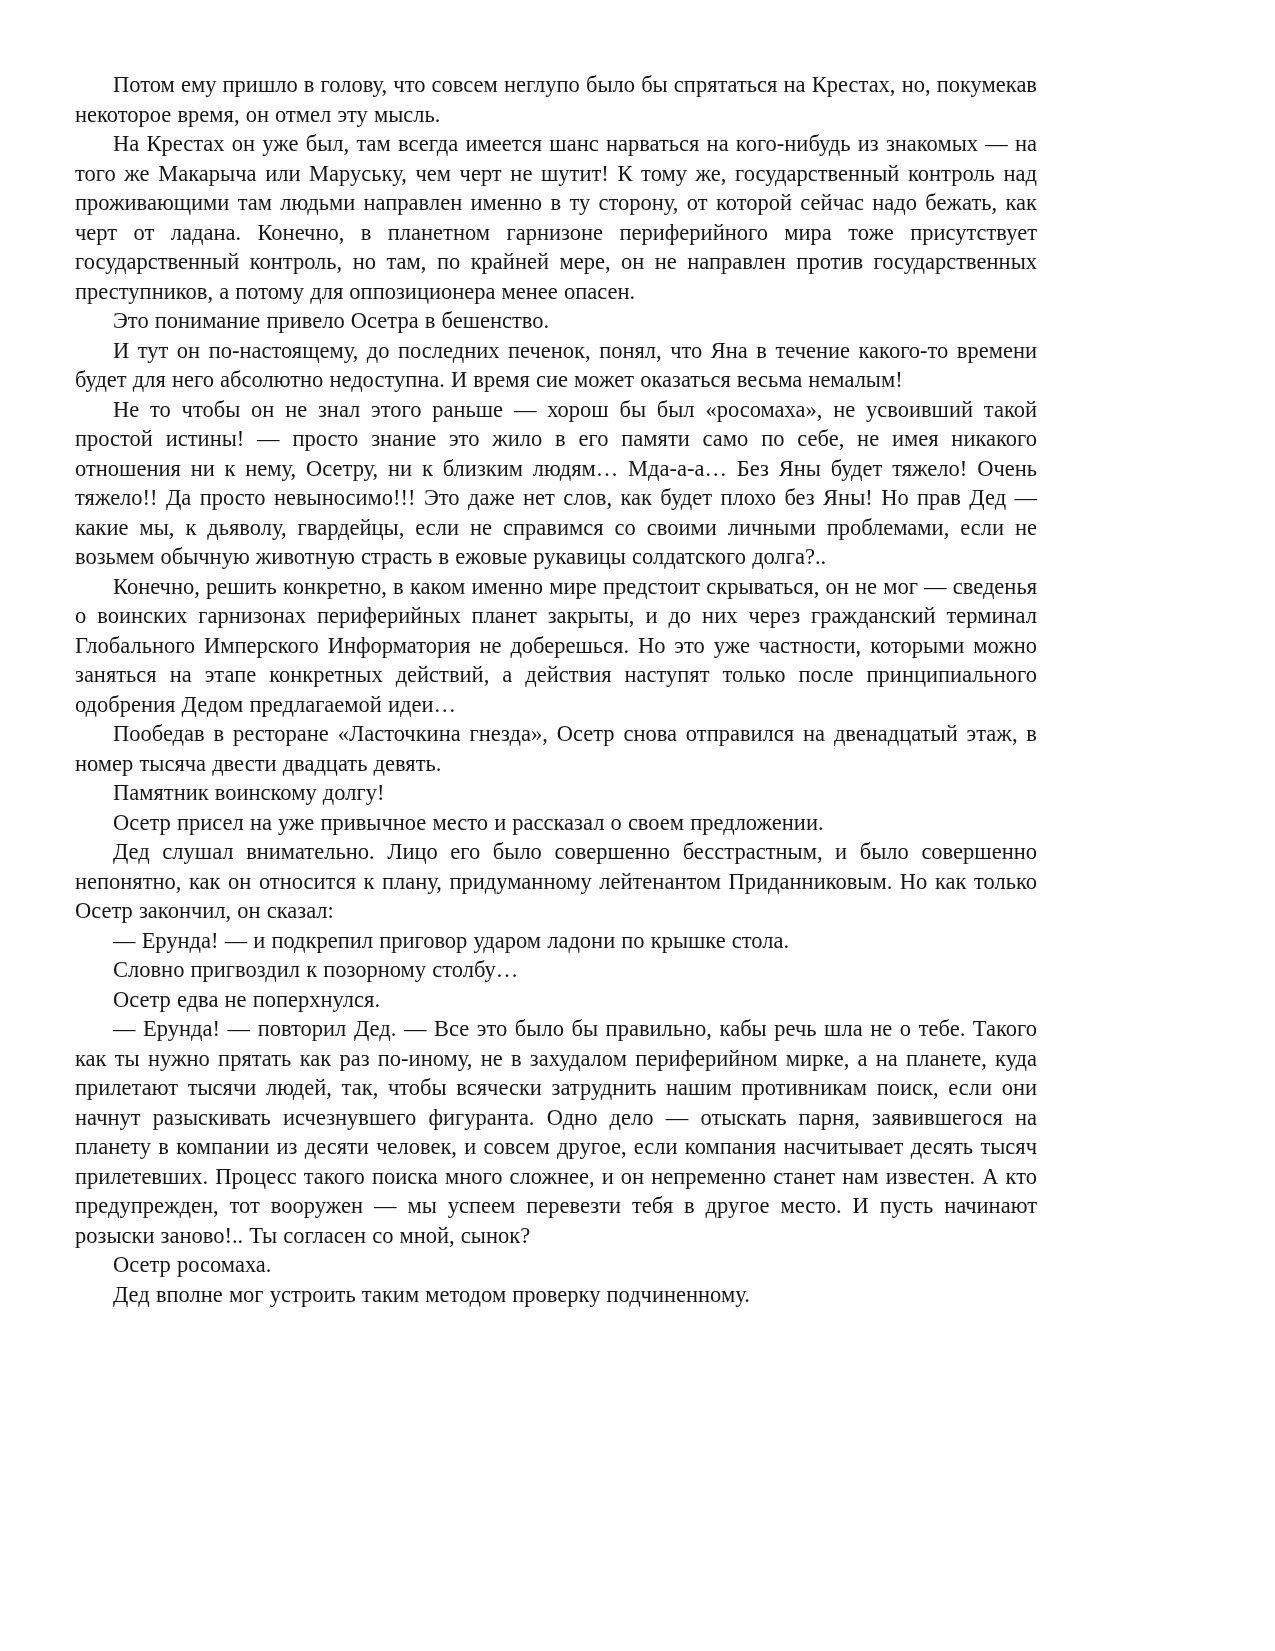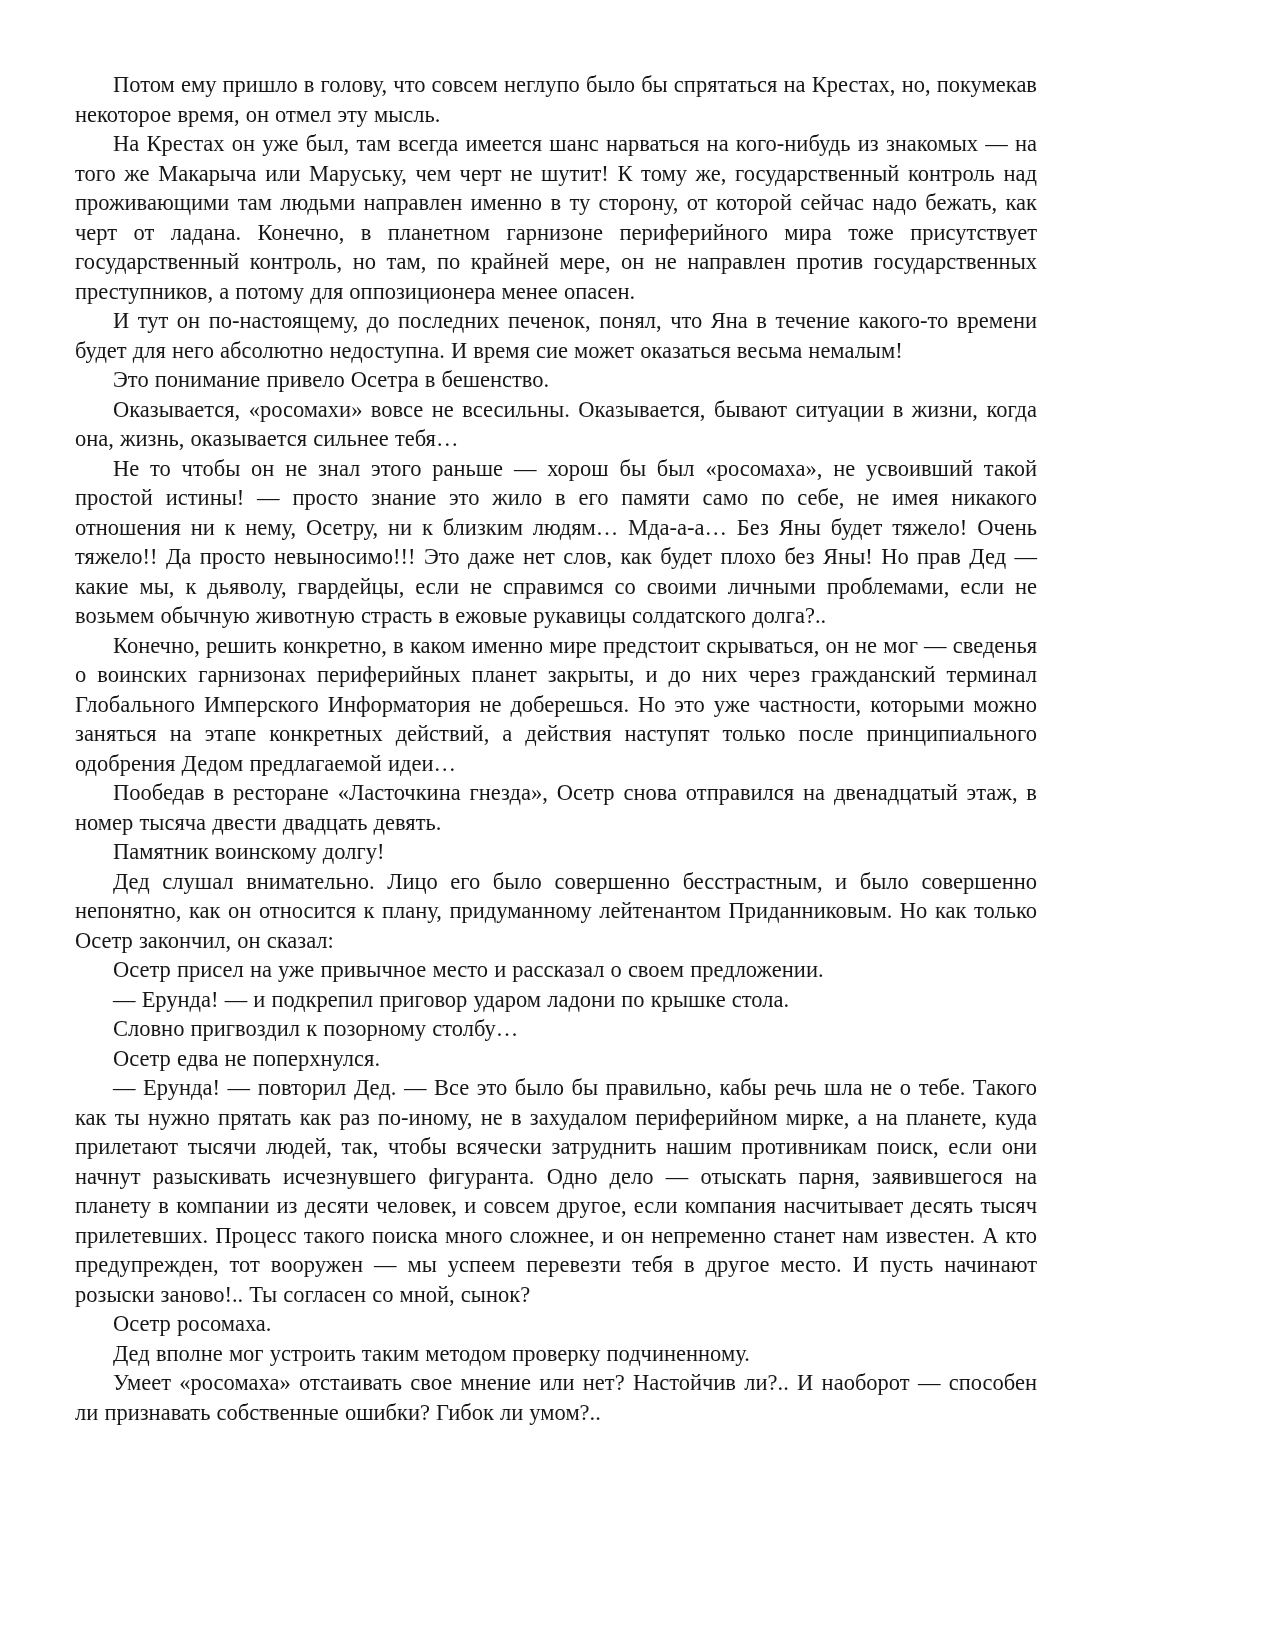--- a/index.html
+++ b/index.html
@@ -31,30 +31,28 @@
     word-spacing: 0.5px;
   }
 </style>
 </head>
 <body>
 
 <div class="page">
   <div class="text-block">
     <p>Потом ему пришло в голову, что совсем неглупо было бы спрятаться на Крестах, но, покумекав некоторое время, он отмел эту мысль.</p>
     <p>На Крестах он уже был, там всегда имеется шанс нарваться на кого-нибудь из знакомых — на того же Макарыча или Маруську, чем черт не шутит! К тому же, государственный контроль над проживающими там людьми направлен именно в ту сторону, от которой сейчас надо бежать, как черт от ладана. Конечно, в планетном гарнизоне периферийного мира тоже присутствует государственный контроль, но там, по крайней мере, он не направлен против государственных преступников, а потому для оппозиционера менее опасен.</p>
+    <p>Это понимание привело Осетра в бешенство.</p>
     <p>И тут он по-настоящему, до последних печенок, понял, что Яна в течение какого-то времени будет для него абсолютно недоступна. И время сие может оказаться весьма немалым!</p>
-    <p>Это понимание привело Осетра в бешенство.</p>
-    <p>Оказывается, «росомахи» вовсе не всесильны. Оказывается, бывают ситуации в жизни, когда она, жизнь, оказывается сильнее тебя…</p>
     <p>Не то чтобы он не знал этого раньше — хорош бы был «росомаха», не усвоивший такой простой истины! — просто знание это жило в его памяти само по себе, не имея никакого отношения ни к нему, Осетру, ни к близким людям… Мда-а-а… Без Яны будет тяжело! Очень тяжело!! Да просто невыносимо!!! Это даже нет слов, как будет плохо без Яны! Но прав Дед — какие мы, к дьяволу, гвардейцы, если не справимся со своими личными проблемами, если не возьмем обычную животную страсть в ежовые рукавицы солдатского долга?..</p>
     <p>Конечно, решить конкретно, в каком именно мире предстоит скрываться, он не мог — сведенья о воинских гарнизонах периферийных планет закрыты, и до них через гражданский терминал Глобального Имперского Информатория не доберешься. Но это уже частности, которыми можно заняться на этапе конкретных действий, а действия наступят только после принципиального одобрения Дедом предлагаемой идеи…</p>
     <p>Пообедав в ресторане «Ласточкина гнезда», Осетр снова отправился на двенадцатый этаж, в номер тысяча двести двадцать девять.</p>
     <p>Памятник воинскому долгу!</p>
+    <p>Осетр присел на уже привычное место и рассказал о своем предложении.</p>
     <p>Дед слушал внимательно. Лицо его было совершенно бесстрастным, и было совершенно непонятно, как он относится к плану, придуманному лейтенантом Приданниковым. Но как только Осетр закончил, он сказал:</p>
-    <p>Осетр присел на уже привычное место и рассказал о своем предложении.</p>
     <p>— Ерунда! — и подкрепил приговор ударом ладони по крышке стола.</p>
     <p>Словно пригвоздил к позорному столбу…</p>
     <p>Осетр едва не поперхнулся.</p>
     <p>— Ерунда! — повторил Дед. — Все это было бы правильно, кабы речь шла не о тебе. Такого как ты нужно прятать как раз по-иному, не в захудалом периферийном мирке, а на планете, куда прилетают тысячи людей, так, чтобы всячески затруднить нашим противникам поиск, если они начнут разыскивать исчезнувшего фигуранта. Одно дело — отыскать парня, заявившегося на планету в компании из десяти человек, и совсем другое, если компания насчитывает десять тысяч прилетевших. Процесс такого поиска много сложнее, и он непременно станет нам известен. А кто предупрежден, тот вооружен — мы успеем перевезти тебя в другое место. И пусть начинают розыски заново!.. Ты согласен со мной, сынок?</p>
     <p>Осетр росомаха.</p>
     <p>Дед вполне мог устроить таким методом проверку подчиненному.</p>
-    <p>Умеет «росомаха» отстаивать свое мнение или нет? Настойчив ли?.. И наоборот — способен ли признавать собственные ошибки? Гибок ли умом?..</p>
   </div>
 </div>
 
 </body></html>

